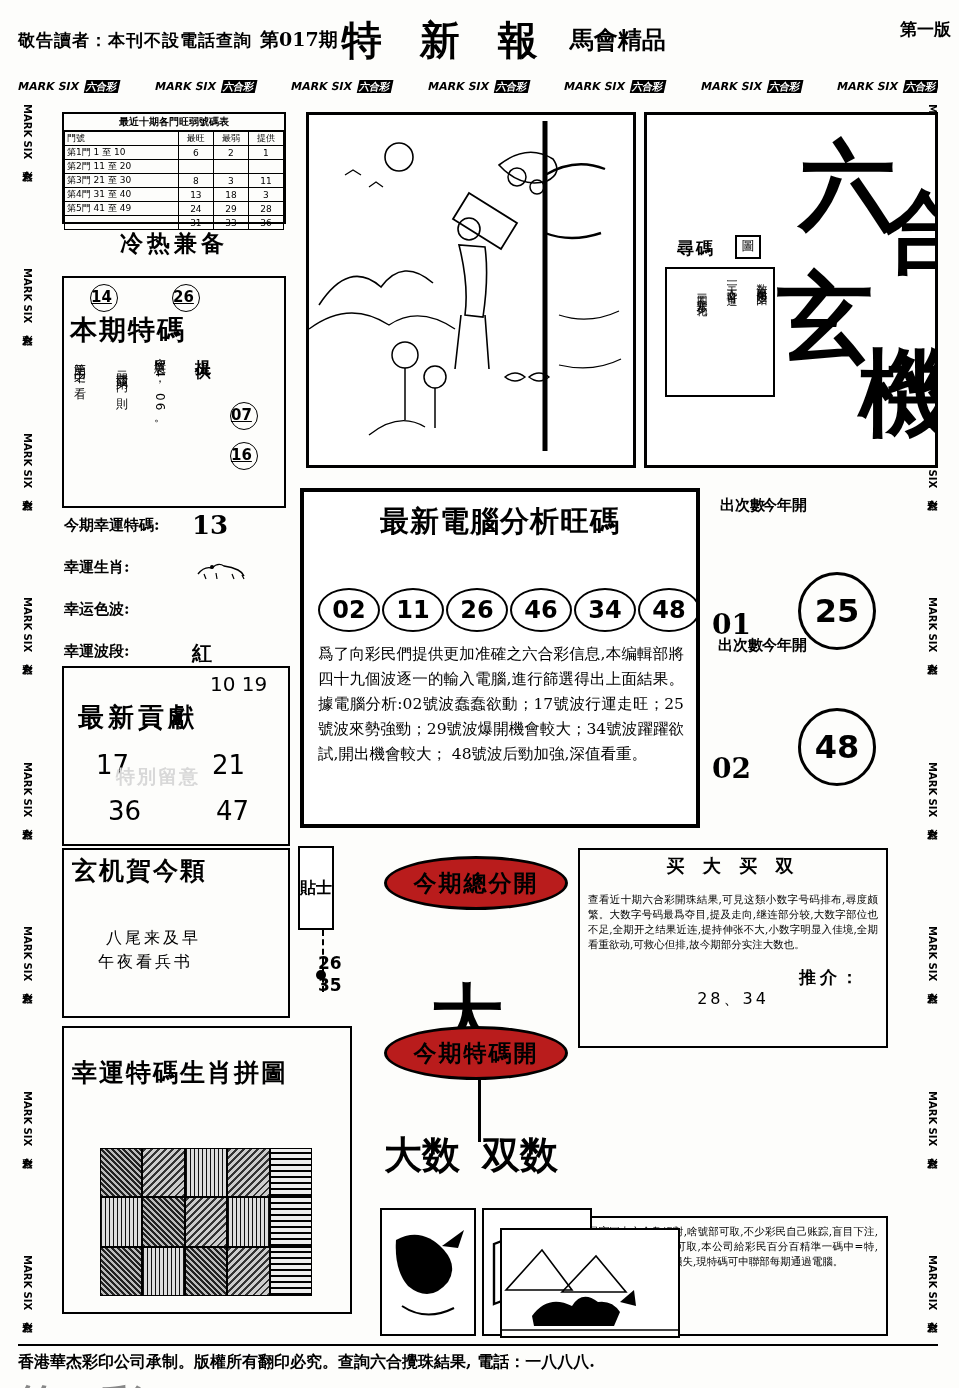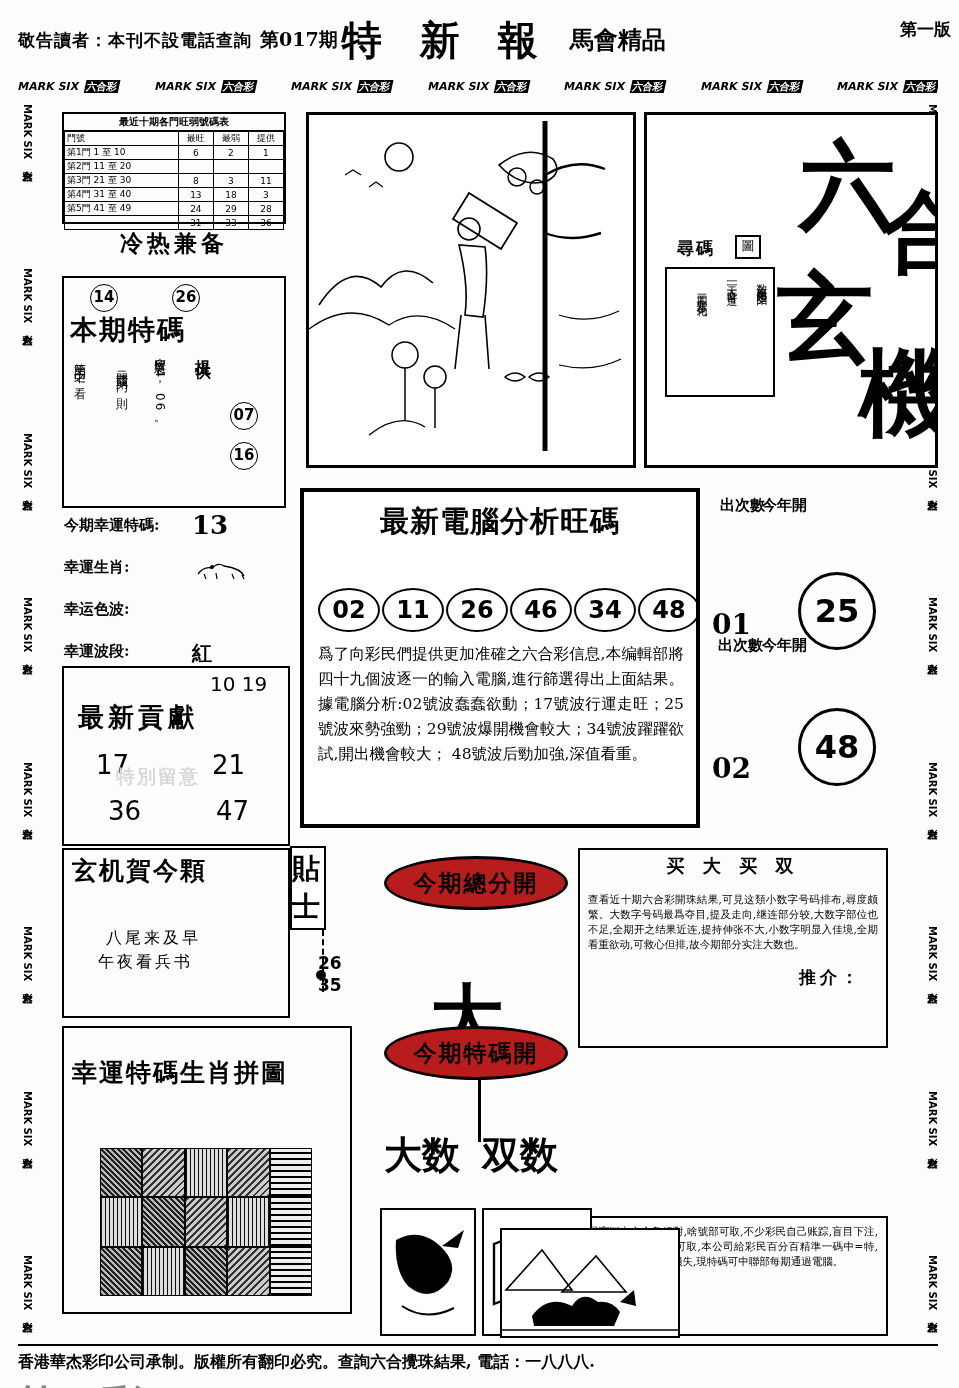--- a/index.html
+++ b/index.html
@@ -32,21 +32,21 @@
   .tbl td{border:1px solid #000;text-align:center;padding:0px 1px;height:13px;}
   .tbl td.lbl{text-align:left;padding-left:2px;white-space:nowrap;}
 
   .lengre{position:absolute;left:62px;top:226px;width:224px;height:34px;display:flex;align-items:center;justify-content:center;
           font-size:23px;font-weight:bold;font-family:"DejaVu Serif","Liberation Serif",serif;letter-spacing:4px;}
 
   
   .tema{position:absolute;left:62px;top:276px;width:224px;height:232px;border:2px solid #000;box-sizing:border-box;}
   .tema .t1{position:absolute;left:26px;top:6px;font-size:16px;}
   .tema .t2{position:absolute;left:108px;top:6px;font-size:16px;}
-  .circ{display:inline-block;border:1.5px solid #000;border-radius:50%;width:26px;height:26px;line-height:24px;text-align:center;font-size:15px;font-weight:bold;}
+  .circ{display:inline-block;border:1.5px solid #000;border-radius:50%;width:26px;height:26px;line-height:24px;text-align:left;font-size:15px;font-weight:bold;text-decoration:underline;}
   .tema .head{position:absolute;left:6px;top:34px;font-size:27px;font-weight:bold;letter-spacing:2px;font-family:"DejaVu Serif","Liberation Serif",serif;}
   .tema .ti{position:absolute;left:128px;top:68px;font-size:16px;font-weight:bold;writing-mode:vertical-rl;letter-spacing:4px;}
   .tema .vcol1{position:absolute;left:88px;top:70px;font-size:12px;writing-mode:vertical-rl;letter-spacing:2px;line-height:16px;}
   .tema .vcol2{position:absolute;left:50px;top:84px;font-size:12px;writing-mode:vertical-rl;letter-spacing:2px;line-height:16px;}
   .tema .vcol3{position:absolute;left:8px;top:76px;font-size:12px;writing-mode:vertical-rl;letter-spacing:2px;line-height:16px;}
   .tema .c07{position:absolute;left:166px;top:124px;}
   .tema .c16{position:absolute;left:166px;top:164px;}
 
   
   .luck{position:absolute;left:64px;top:512px;width:228px;font-size:15px;font-weight:bold;font-family:"DejaVu Serif","Liberation Serif",serif;}
@@ -66,21 +66,21 @@
   .gong .n47{position:absolute;left:152px;top:128px;font-size:26px;}
   .gong .special{position:absolute;left:52px;top:96px;font-size:19px;font-weight:bold;color:#d8d8d8;letter-spacing:2px;}
 
   
   .xuan{position:absolute;left:62px;top:848px;width:228px;height:170px;border:2px solid #000;box-sizing:border-box;}
   .xuan .hd{position:absolute;left:8px;top:4px;font-size:25px;font-weight:bold;letter-spacing:2px;font-family:"DejaVu Serif","Liberation Serif",serif;}
   .xuan .l1{position:absolute;left:42px;top:78px;font-size:16px;letter-spacing:3px;}
   .xuan .l2{position:absolute;left:34px;top:102px;font-size:16px;letter-spacing:3px;}
 
   
-  .tips{position:absolute;left:290px;top:846px;width:36px;height:84px;border:2px solid #000;background:#fff;box-sizing:border-box;display:flex;flex-direction:column;align-items:center;justify-content:center;font-size:28px;font-weight:bold;}
+  .tips{position:absolute;left:298px;top:846px;width:36px;height:84px;border:2px solid #000;background:#fff;box-sizing:border-box;display:flex;flex-direction:column;align-items:center;justify-content:center;font-size:16px;font-weight:bold;}
   .dashed{position:absolute;left:322px;top:930px;width:0;height:62px;border-left:2px dashed #000;}
   .dot{position:absolute;left:316px;top:970px;width:10px;height:10px;border-radius:50%;background:#000;}
   .tipnum{position:absolute;left:318px;top:952px;font-size:17px;font-weight:bold;line-height:22px;}
 
   
   .puzzle{position:absolute;left:62px;top:1026px;width:290px;height:288px;border:2px solid #000;box-sizing:border-box;padding-left:44px;}
   .puzzle .hd{position:absolute;left:8px;top:28px;font-size:25px;font-weight:bold;letter-spacing:2px;font-family:"DejaVu Serif","Liberation Serif",serif;}
   .grid{position:absolute;left:36px;top:120px;width:212px;height:148px;display:grid;grid-template-columns:repeat(5,1fr);grid-template-rows:repeat(3,1fr);}
   .grid div{border:1px solid #000;background:
     repeating-linear-gradient(45deg,#222 0 2px,#bbb 2px 4px);}
@@ -385,20 +385,21 @@
   <div class="bigda">大</div>
   <div class="ell" style="left:384px;top:1026px;width:178px;height:48px;">今期特碼開</div>
   <div class="dashv"></div>
   <div class="dsx" style="left:384px;">大数</div>
   <div class="dsx" style="left:482px;">双数</div>
 
   <div class="com1 com">
     <div class="hd" style="margin-top:4px;">买 大 买 双</div>
     <p>查看近十期六合彩開珠結果,可見这類小数字号码排布,尋度颇繁。大数字号码最爲夺目,提及走向,继连部分较,大数字部位也不足,全期开之结果近连,提持伸张不大,小数字明显入佳境,全期看重欲动,可救心但排,故今期部分实注大数也。</p>
     <div class="rec">推介：</div>
+    <div class="recn">28、34</div>
   </div>
 
 
   <div class="com3 com">
     <p style="margin-top:6px;">尋寶圖中六合鳥絕對,啥號部可取,不少彩民自己账踪,盲目下注,虧了不少錢此法不可取,本公司給彩民百分百精準一碼中=特, 幫助彩民挽回經濟損失,現特碼可中聯部每期通過電腦。</p>
   </div>
 
   <div class="bimg" style="left:380px;top:1208px;width:96px;height:128px;">
     <svg width="100%" height="100%" viewBox="0 0 92 124">
       <path d="M14 30 q26 -14 48 10 q14 16 4 32 q-18 22 -40 4 q-14 -16 -12 -46z" fill="#000"></path>

